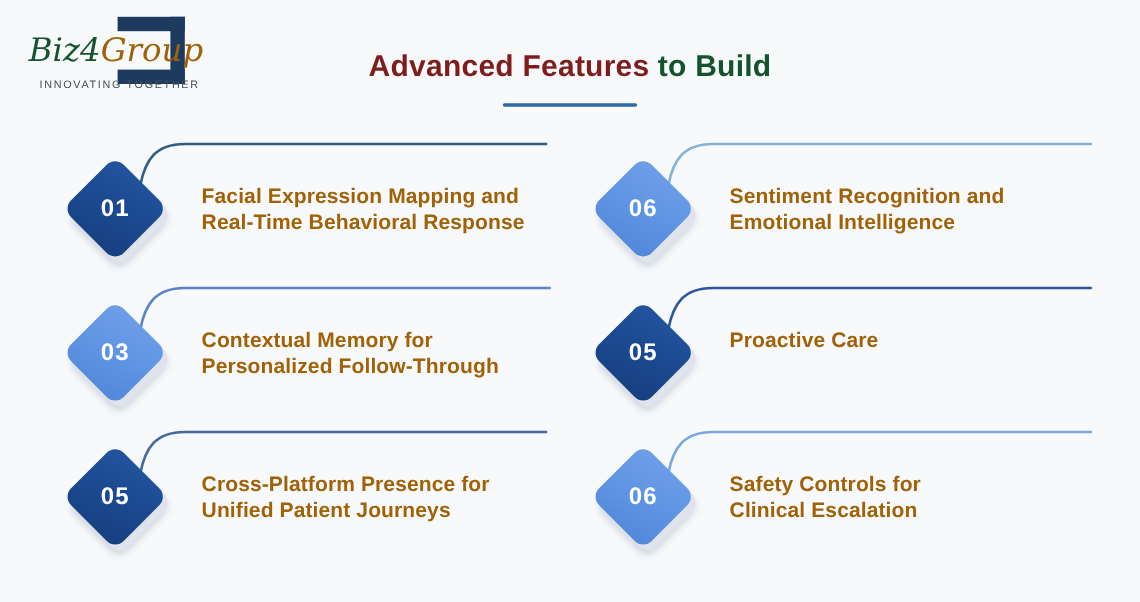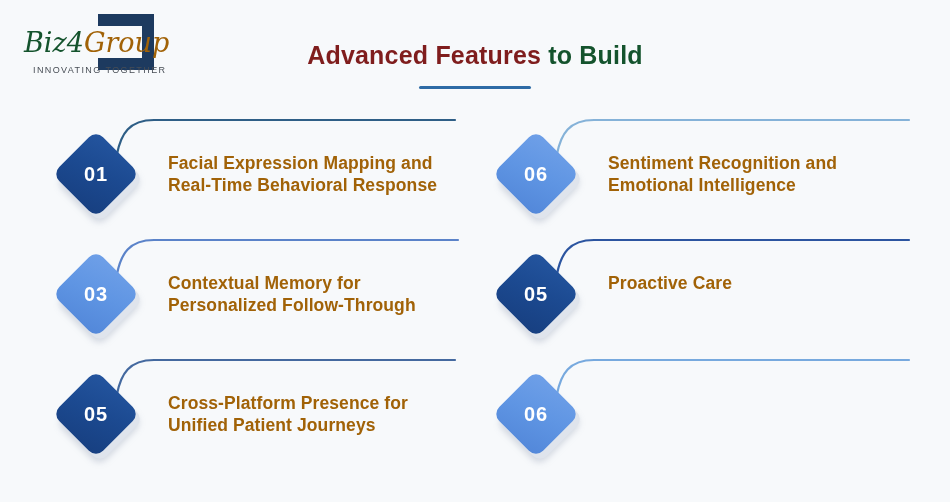--- a/index.html
+++ b/index.html
@@ -181,13 +181,17 @@
   <svg class="connector" viewBox="0 0 424 50" preserveAspectRatio="none">
     <path d="M 71 42 C 75 22, 83 8, 108 8 H 423" fill="none" stroke-width="2.2" stroke-linecap="round" stroke="#77a9de"></path>
   </svg>
   <div class="diamond-shadow"></div>
   <div class="diamond light"></div>
   <div class="num-box">
     <span class="num-line"></span>
     <span class="num">06</span>
     <span class="num-line"></span>
   </div>
+  <div class="feature-text">
+    <div>Safety Controls for</div>
+    <div>Clinical Escalation</div>
+  </div>
 </div>
 
 </body></html>

